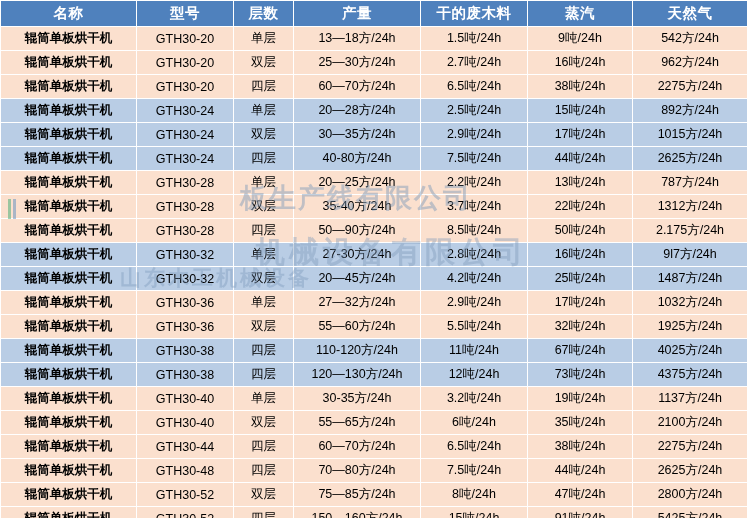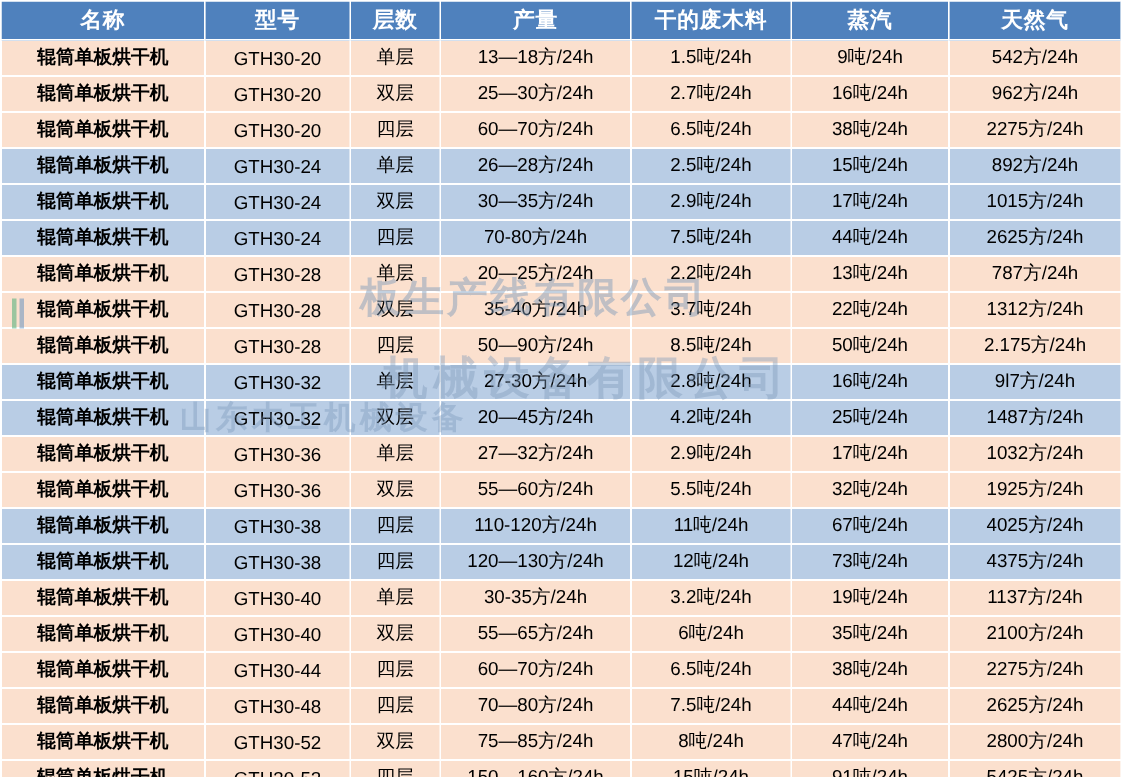--- a/index.html
+++ b/index.html
@@ -155,39 +155,39 @@
           <td>四层</td>
           <td>60—70方/24h</td>
           <td>6.5吨/24h</td>
           <td>38吨/24h</td>
           <td>2275方/24h</td>
         </tr>
         <tr class="band-b">
           <td class="name">辊筒单板烘干机</td>
           <td>GTH30-24</td>
           <td>单层</td>
-          <td>26—28方/24h</td>
+          <td>20—28方/24h</td>
           <td>2.5吨/24h</td>
           <td>15吨/24h</td>
           <td>892方/24h</td>
         </tr>
         <tr class="band-b">
           <td class="name">辊筒单板烘干机</td>
           <td>GTH30-24</td>
           <td>双层</td>
           <td>30—35方/24h</td>
           <td>2.9吨/24h</td>
           <td>17吨/24h</td>
           <td>1015方/24h</td>
         </tr>
         <tr class="band-b">
           <td class="name">辊筒单板烘干机</td>
           <td>GTH30-24</td>
           <td>四层</td>
-          <td>70-80方/24h</td>
+          <td>40-80方/24h</td>
           <td>7.5吨/24h</td>
           <td>44吨/24h</td>
           <td>2625方/24h</td>
         </tr>
         <tr class="band-a">
           <td class="name">辊筒单板烘干机</td>
           <td>GTH30-28</td>
           <td>单层</td>
           <td>20—25方/24h</td>
           <td>2.2吨/24h</td>

